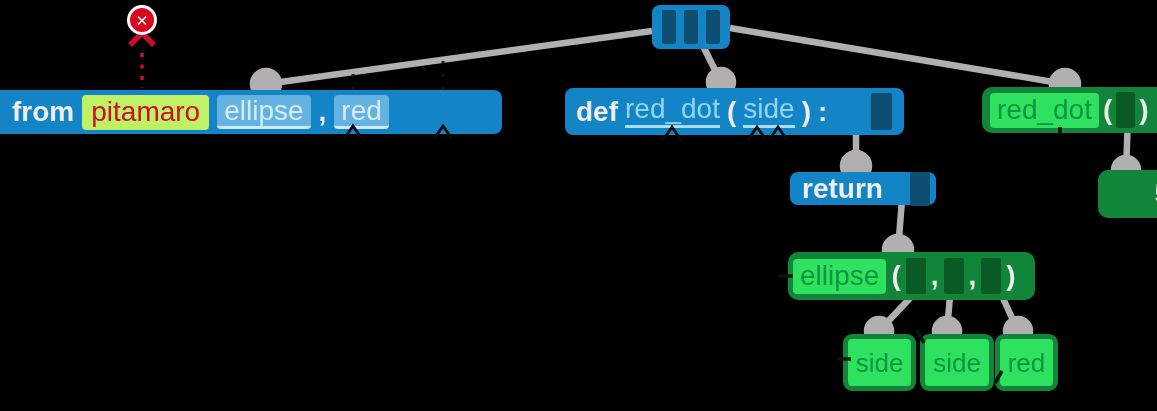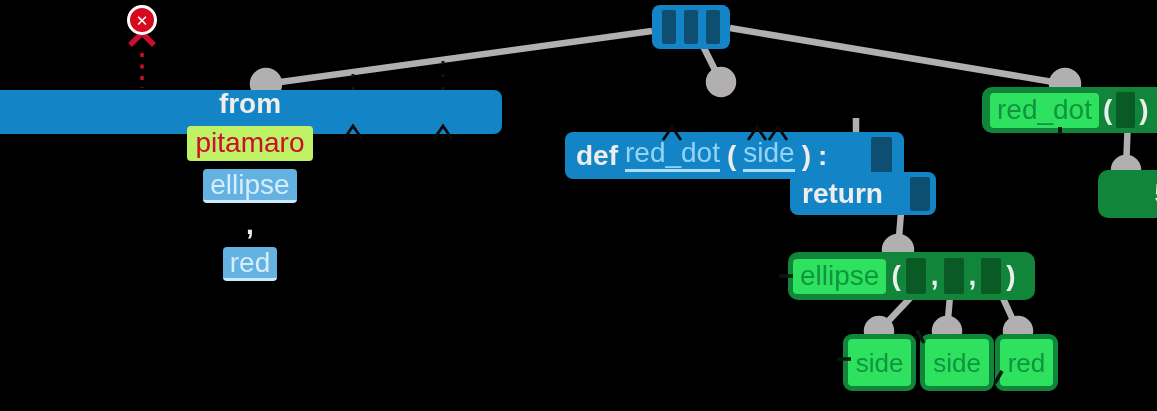--- a/index.html
+++ b/index.html
@@ -66,39 +66,39 @@
   <div id="error-badge">
     <span>✕</span>
   </div>
 
   <div class="block blue" style="left:652px;top:5px;width:78px;height:44px;justify-content:center;gap:8px;">
     <span class="root-slot"></span>
     <span class="root-slot"></span>
     <span class="root-slot"></span>
   </div>
 
-  <div class="block blue" style="left:0;top:90px;width:476px;height:44px;padding:0 14px 0 12px;gap:8px;border-top-left-radius:0;border-bottom-left-radius:0;flex-direction:column;">
+  <div class="block blue" style="left:0;top:90px;width:476px;height:44px;padding:0 14px 0 12px;gap:8px;border-top-left-radius:0;border-bottom-left-radius:0;">
     <span class="kw">from</span>
     <span class="chip-pink">pitamaro</span>
     <span class="chip-lblue">ellipse</span>
     <span class="punct">,</span>
     <span class="chip-lblue">red</span>
   </div>
 
-  <div class="block blue" style="left:565px;top:88px;width:316px;height:47px;padding:0 12px 0 11px;gap:7px;margin-top:44px;">
+  <div class="block blue" style="left:565px;top:88px;width:316px;height:47px;padding:0 12px 0 11px;gap:7px;">
     <span class="kw">def</span>
     <span class="id-blue">red_dot</span>
     <span class="punct">(</span>
     <span class="id-blue">side</span>
     <span class="punct">)</span>
     <span class="punct">:</span>
     <span class="hole-blue" style="margin-left:auto;"></span>
   </div>
 
-  <div class="block blue" style="left:790px;top:172px;width:128px;height:43px;padding:0 6px 0 12px;gap:6px;">
+  <div class="block blue" style="left:790px;top:172px;width:128px;height:33px;padding:0 6px 0 12px;gap:6px;">
     <span class="kw">return</span>
     <span class="hole-blue" style="height:34px;width:20px;margin-left:auto;"></span>
   </div>
 
   <div class="block green" style="left:788px;top:252px;width:234px;height:48px;padding:0 8px 0 5px;gap:5px;">
     <span class="chip-green">ellipse</span>
     <span class="g-punct">(</span>
     <span class="hole-green"></span>
     <span class="g-punct">,</span>
     <span class="hole-green"></span>

